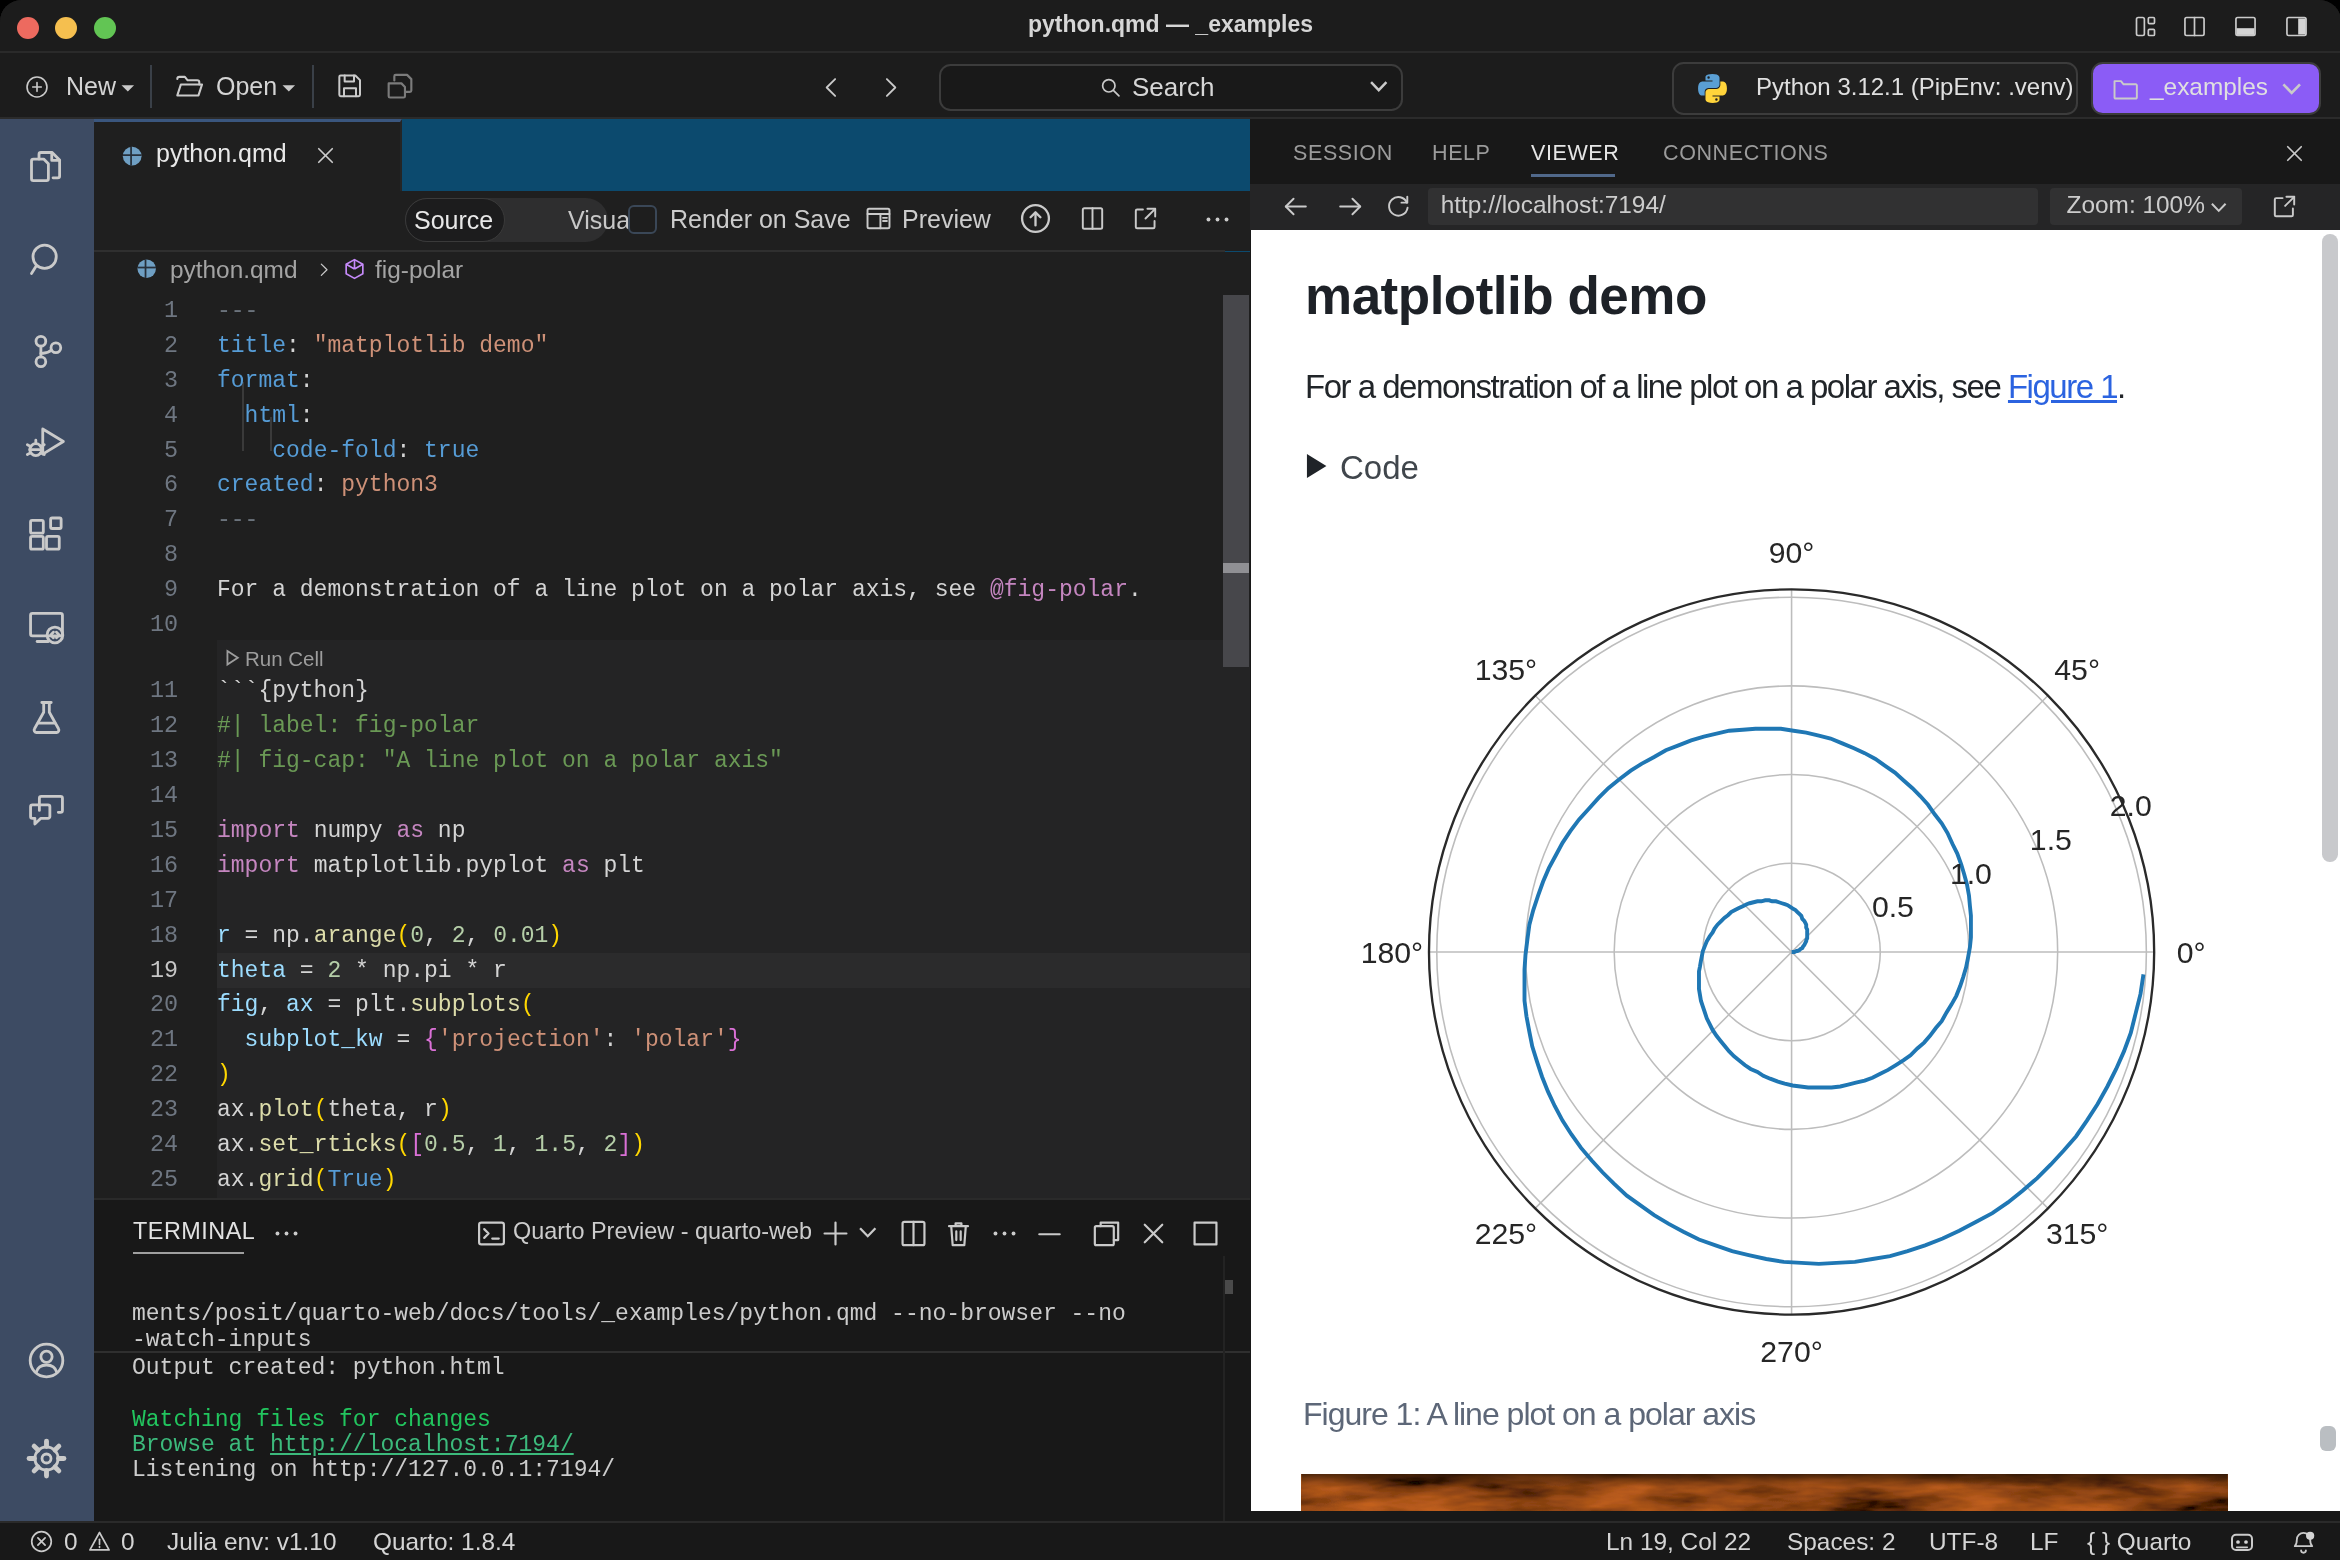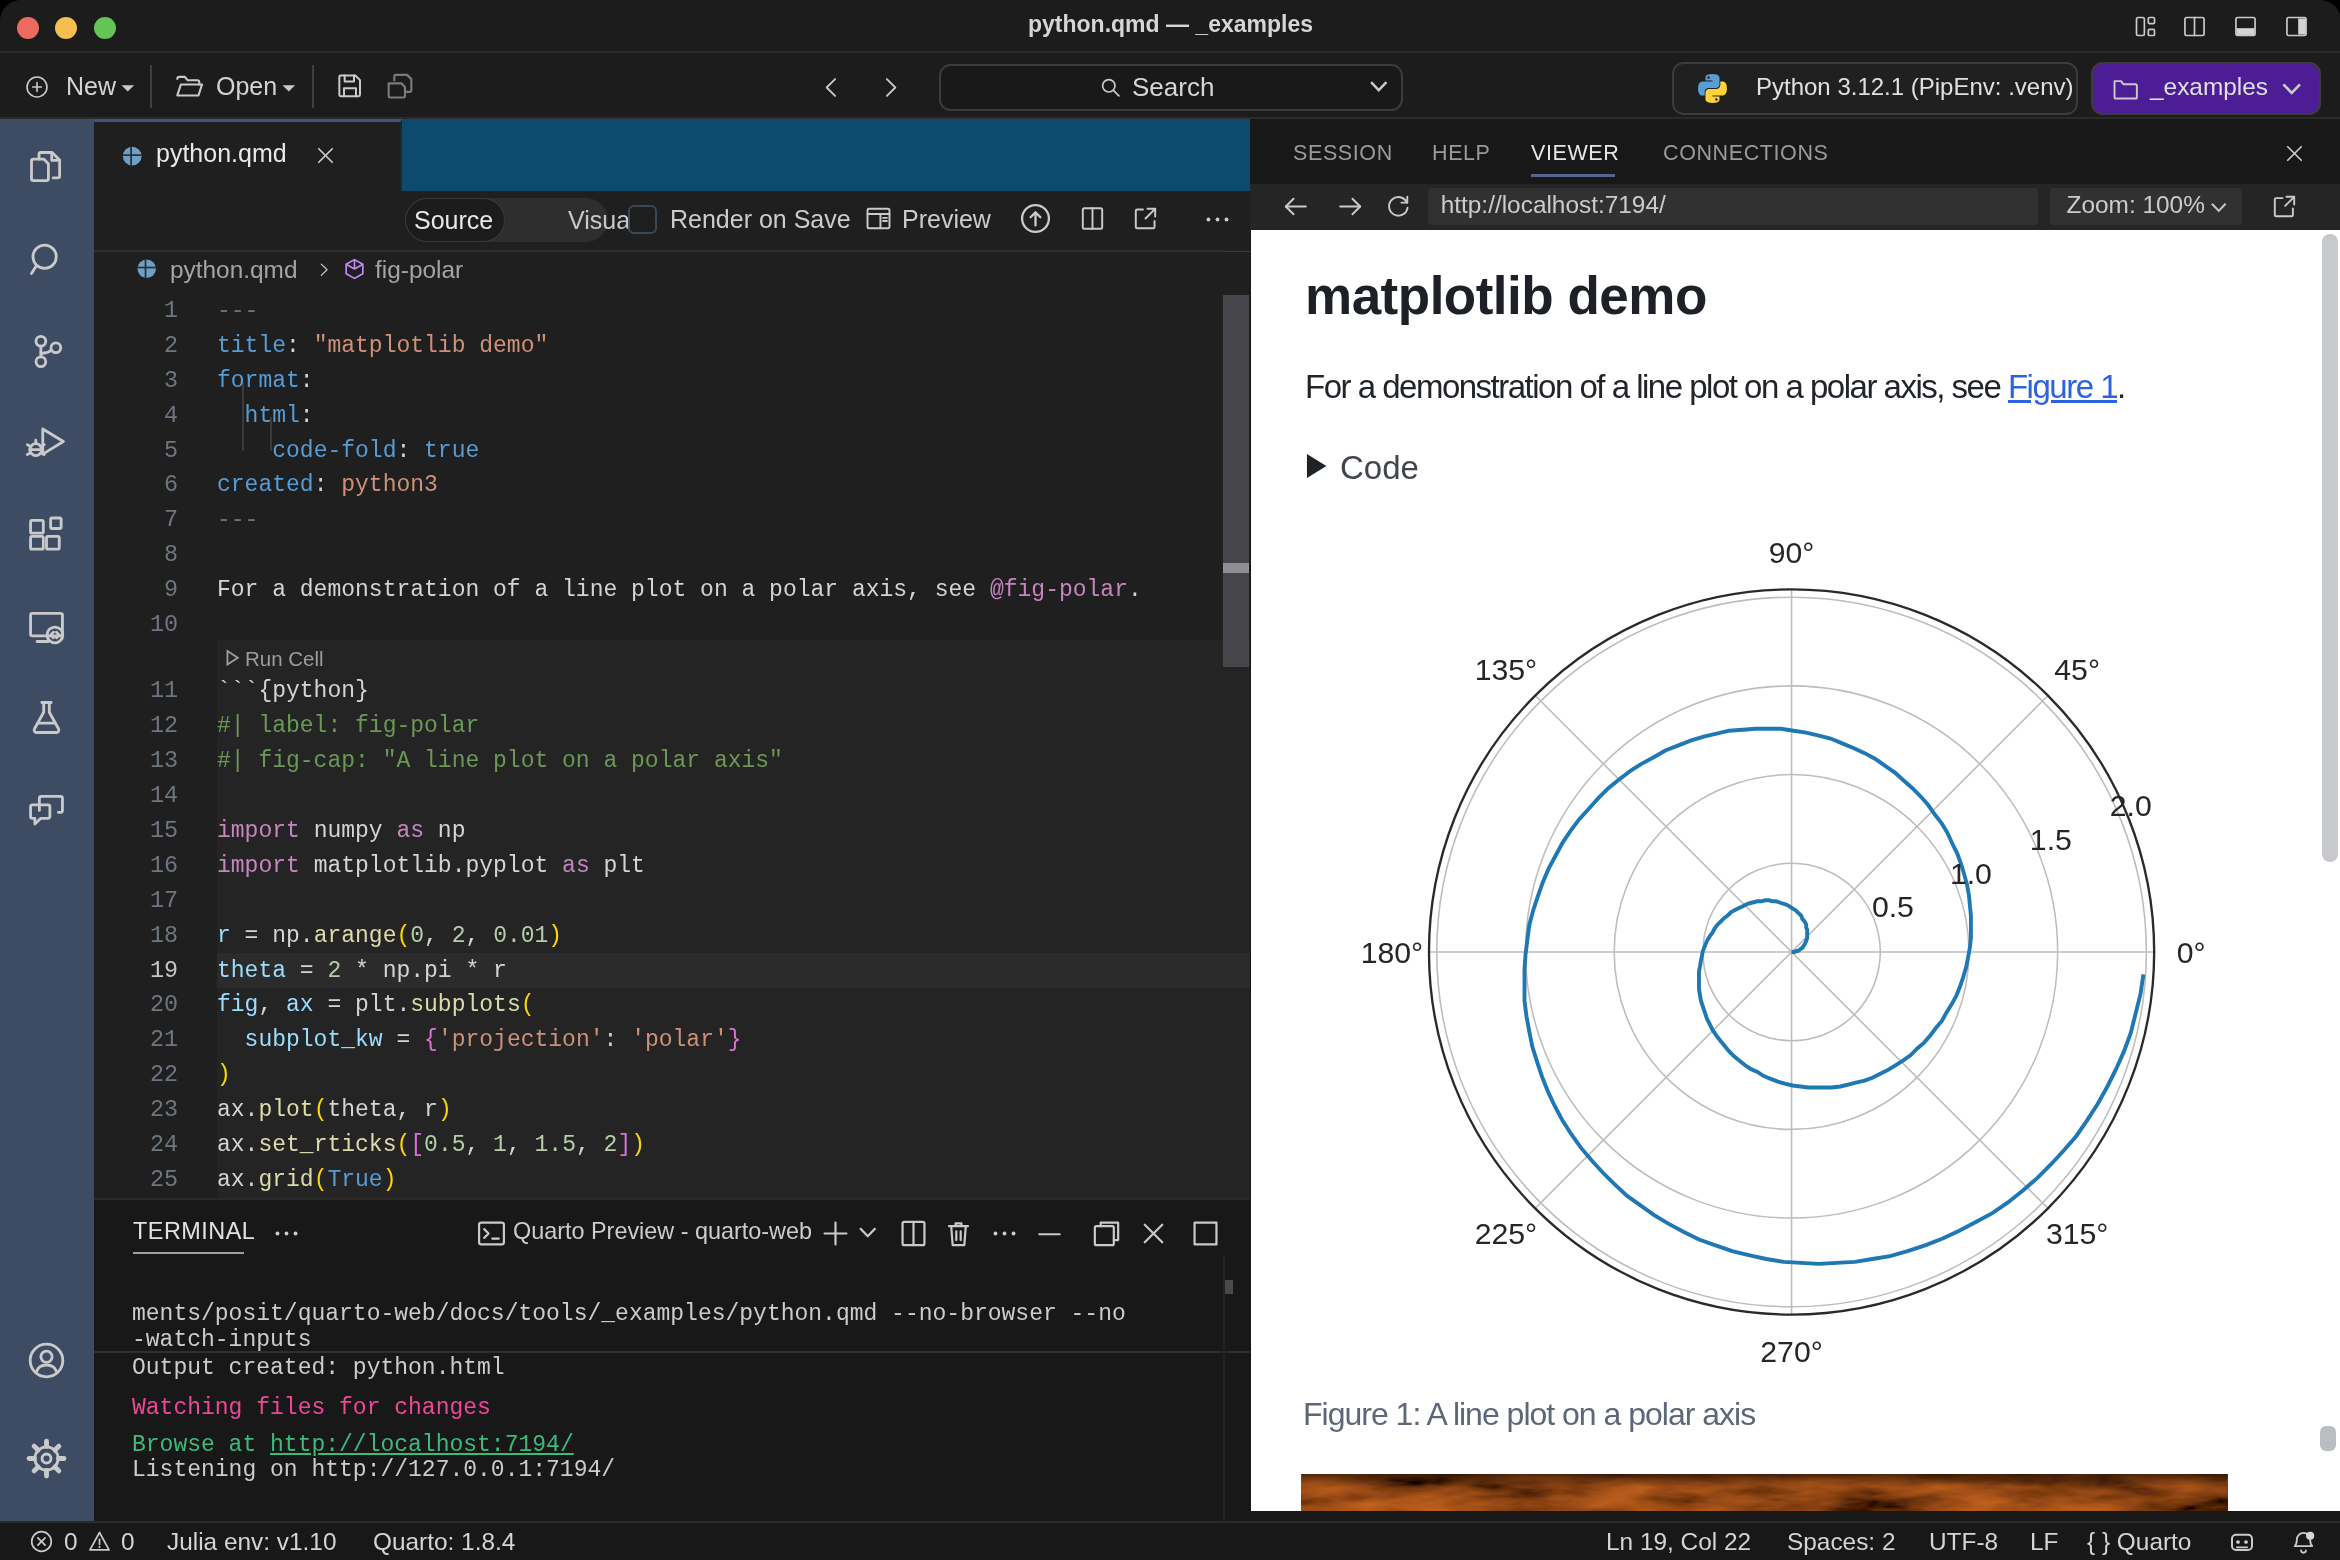--- a/index.html
+++ b/index.html
@@ -106,21 +106,21 @@
         </svg>
   </div>
 
   <div class="abs" style="left:1672px;top:8.8px;width:402px;height:49px;background:#202020;border:2px solid #3c3c3c;border-radius:11.7px;">
     <svg class="abs" style="left:21.5px;top:7.8px;" width="33" height="33" viewBox="0 0 32 32">
       <path fill="#5a9fd4" d="M15.9 2c-7.1 0-6.7 3.1-6.7 3.1v3.2h6.8v1H6.5S2 8.8 2 16c0 7.2 4 6.9 4 6.9h2.4v-3.3s-.1-4 3.9-4h6.7s3.8.1 3.8-3.7V5.8S23.4 2 15.9 2zm-3.7 2.2a1.2 1.2 0 1 1 0 2.4 1.2 1.2 0 0 1 0-2.4z"></path>
       <path fill="#ffd43b" d="M16.1 30c7.1 0 6.7-3.1 6.7-3.1v-3.2H16v-1h9.5S30 23.2 30 16c0-7.2-4-6.9-4-6.9h-2.4v3.3s.1 4-3.9 4H13s-3.8-.1-3.8 3.7v6.1S8.6 30 16.1 30zm3.7-2.2a1.2 1.2 0 1 1 0-2.4 1.2 1.2 0 0 1 0 2.4z"></path>
     </svg>
     <div class="abs" style="left:62px;top:8.8px;font-size:24px;color:#e0e0e0;white-space:nowrap;margin-left:20px;">Python 3.12.1 (PipEnv: .venv)</div>
   </div>
-  <div class="abs" style="left:2091px;top:8.8px;width:226px;height:49px;background:#4c1d95;border:2px solid #3c3c3c;border-radius:11.7px;">
+  <div class="abs" style="left:2091px;top:8.8px;width:226px;height:49px;background:#8b5cf6;border:2px solid #3c3c3c;border-radius:11.7px;">
     <svg class="abs" style="left:16.6px;top:9.8px;" width="31" height="31" viewBox="0 0 24 24">
           <path class="ic" d="M3.5 5.5h5l2 2.5h9.5a0.8 0.8 0 0 1 .8.8v9.4a0.8 0.8 0 0 1-.8.8H4.3a0.8 0.8 0 0 1-.8-.8z"></path>
         </svg>
     <div class="abs" style="left:57px;top:8.8px;font-size:24.4px;color:#e0e0e0;white-space:nowrap;">_examples</div>
     <svg class="abs" style="left:187px;top:17.6px;" width="23.4" height="16.6" viewBox="0 0 14 10">
           <path d="M2 2l5 5.2L12 2" fill="none" stroke="#cacaca" stroke-width="1.6"></path>
         </svg>
   </div>
 </div>
 
@@ -421,21 +421,21 @@
         </g>
       </svg>
   <svg class="abs" style="left:1094px;top:15.6px;" width="35" height="35" viewBox="0 0 24 24">
         <rect x="4.5" y="4.5" width="15" height="15" class="ic"></rect>
       </svg>
 
   <div class="tl" style="top:102px;">ments/posit/quarto-web/docs/tools/_examples/python.qmd --no-browser --no</div>
   <div class="tl" style="top:128px;">-watch-inputs</div>
   <div class="abs" style="left:0;top:151px;width:1157px;height:2px;background:#2f2f2f;"></div>
   <div class="tl" style="top:156px;">Output created: python.html</div>
-  <div class="tl" style="top:196px;color:#ec4899;text-align:right;">Watching files for changes</div>
+  <div class="tl" style="top:208px;color:#22c55e;text-align:right;">Watching files for changes</div>
   <div class="tl" style="top:233px;color:#3cba7c;">Browse at <span style="text-decoration:underline">http://localhost:7194/</span></div>
   <div class="tl" style="top:258px;">Listening on http://127.0.0.1:7194/</div>
   <div class="abs" style="left:1131px;top:80px;width:7.8px;height:13.7px;background:#4a4a4a;"></div>
   <div class="abs" style="left:1129px;top:56px;width:2px;height:268px;background:#232323;"></div>
 </div>
 
 <div class="abs" id="rightpanel" style="left:1250px;top:119px;width:1090px;height:1402px;background:#181818;">
   <div class="abs" style="left:43px;top:21.5px;font-size:21.5px;color:#9b9b9b;letter-spacing:0.6px;">SESSION</div>
   <div class="abs" style="left:182px;top:21.5px;font-size:21.5px;color:#9b9b9b;letter-spacing:0.6px;">HELP</div>
   <div class="abs" style="left:281px;top:21.5px;font-size:21.5px;color:#e6e6e6;letter-spacing:0.6px;">VIEWER</div>

